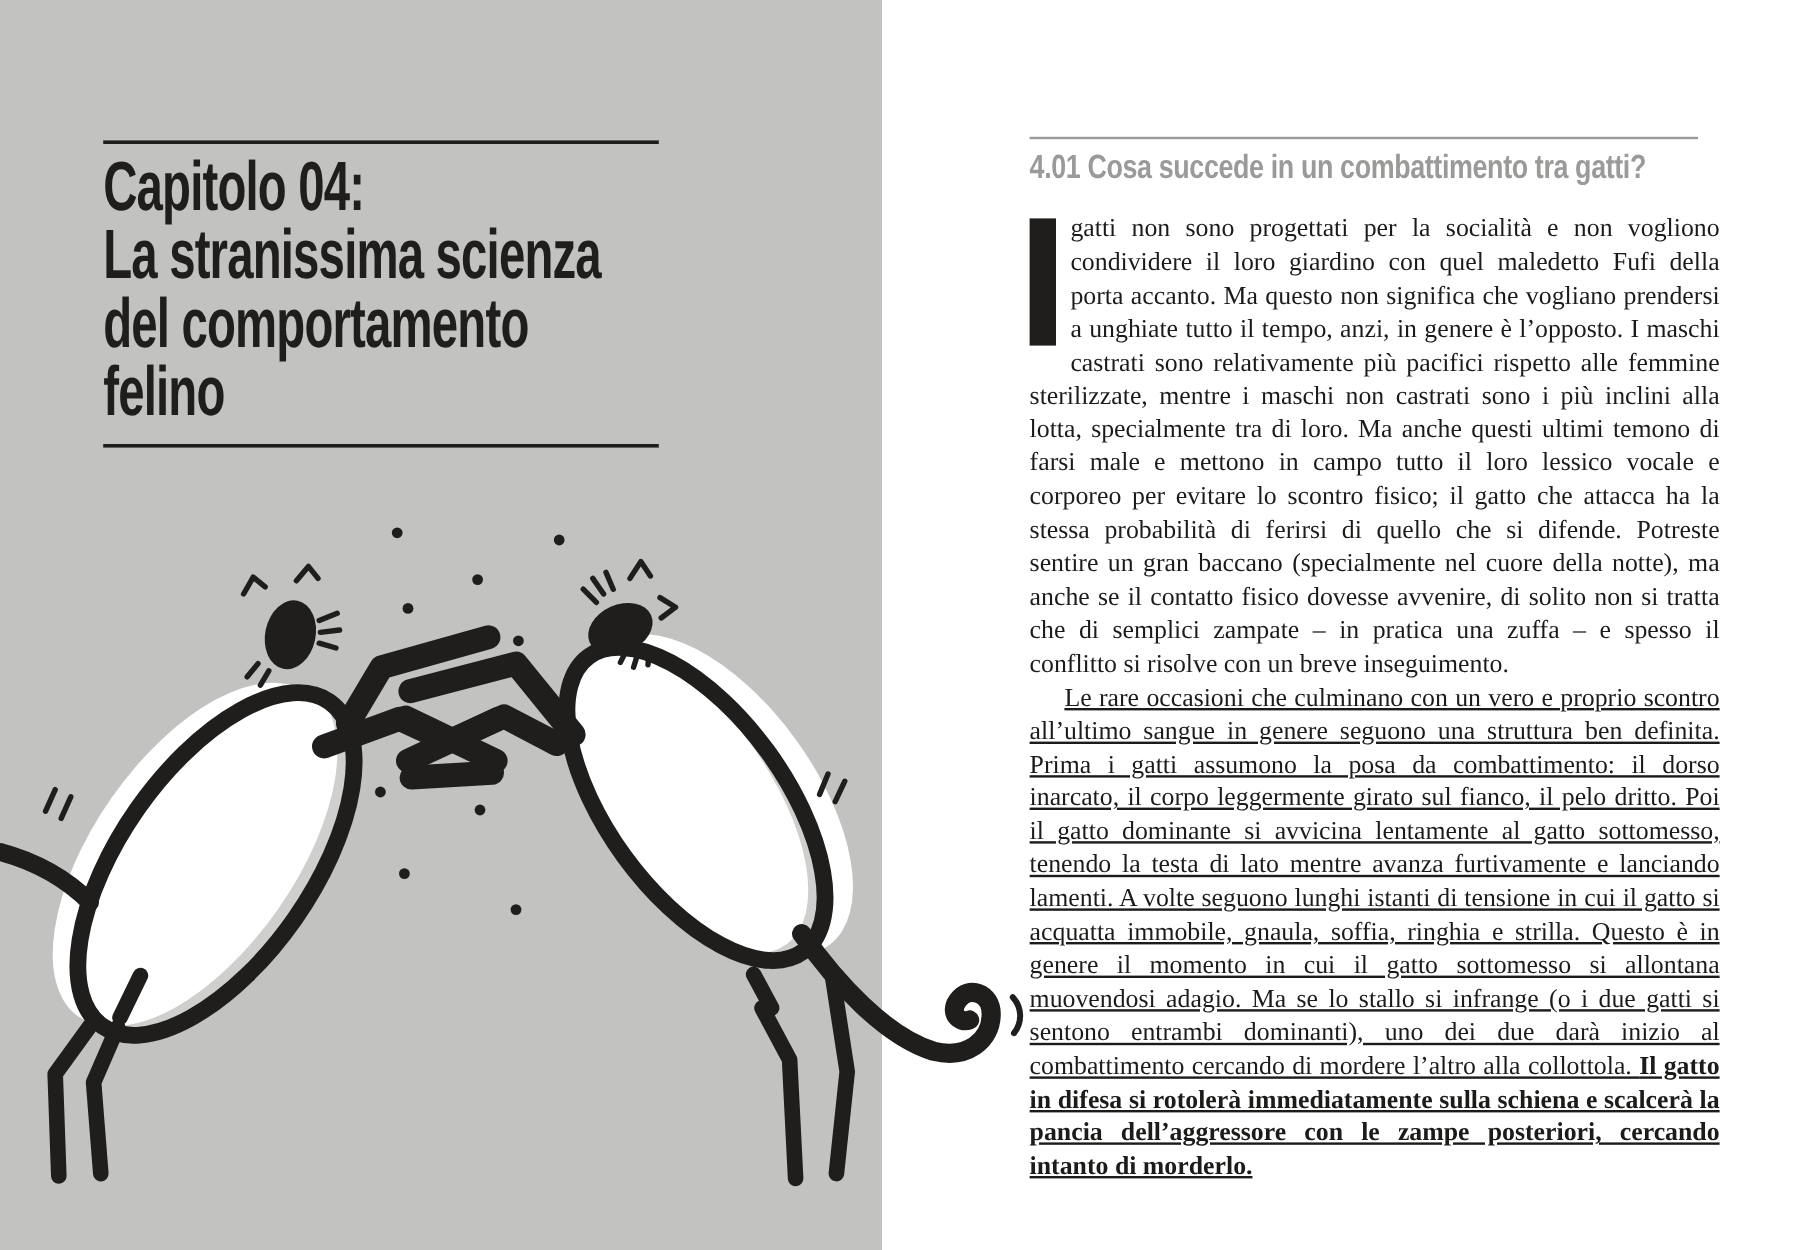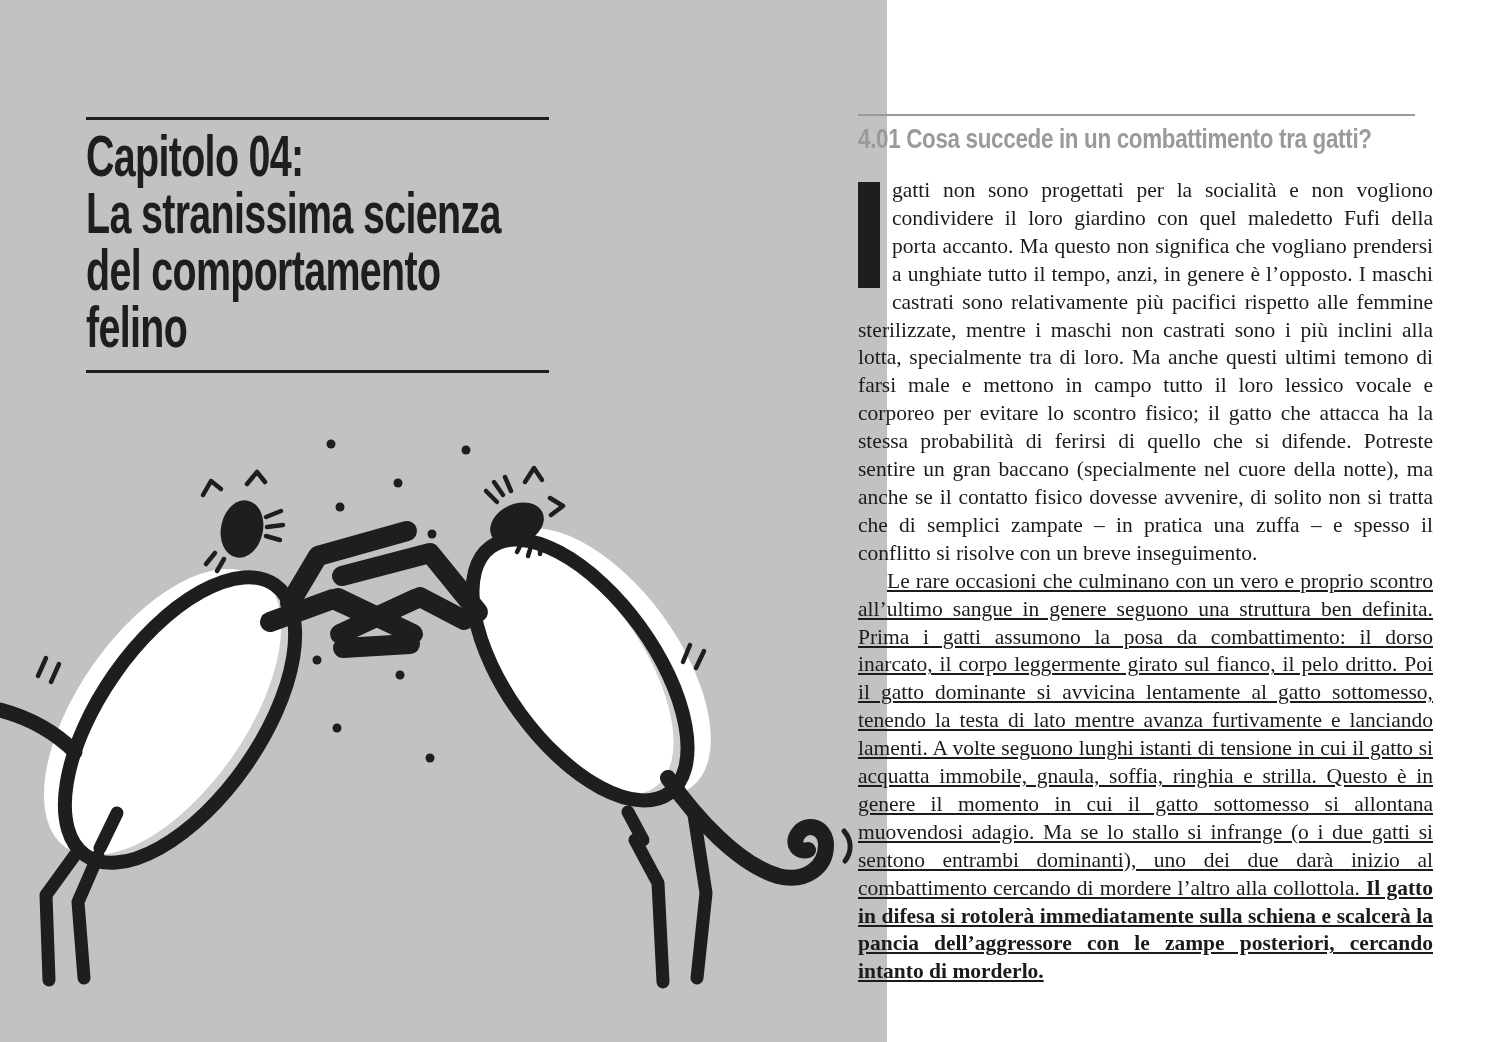--- a/index.html
+++ b/index.html
@@ -13,21 +13,21 @@
   *{margin:0;padding:0;box-sizing:border-box;}
   html,body{width:1500px;height:1042px;}
   body{
     position:relative;
     width:1500px;height:1042px;
     background:var(--paper);
     overflow:hidden;
     font-family:"Liberation Sans",sans-serif;
   }
   .left-page{
-    position:absolute;left:0;top:0;width:887px;height:1042px;
+    position:absolute;left:0;top:0;width:735px;height:1042px;
     background:var(--left-page-bg);
   }
   .title-block{position:absolute;left:86px;top:0;width:463px;}
   .title-rule{position:absolute;left:0;width:463px;height:3px;background:var(--ink);}
   .title-rule.top{top:117px;}
   .title-rule.bottom{top:370px;}
   .chapter-title{
     position:absolute;left:0;top:127px;width:700px;
     font-family:"Liberation Sans",sans-serif;
     font-weight:bold;

